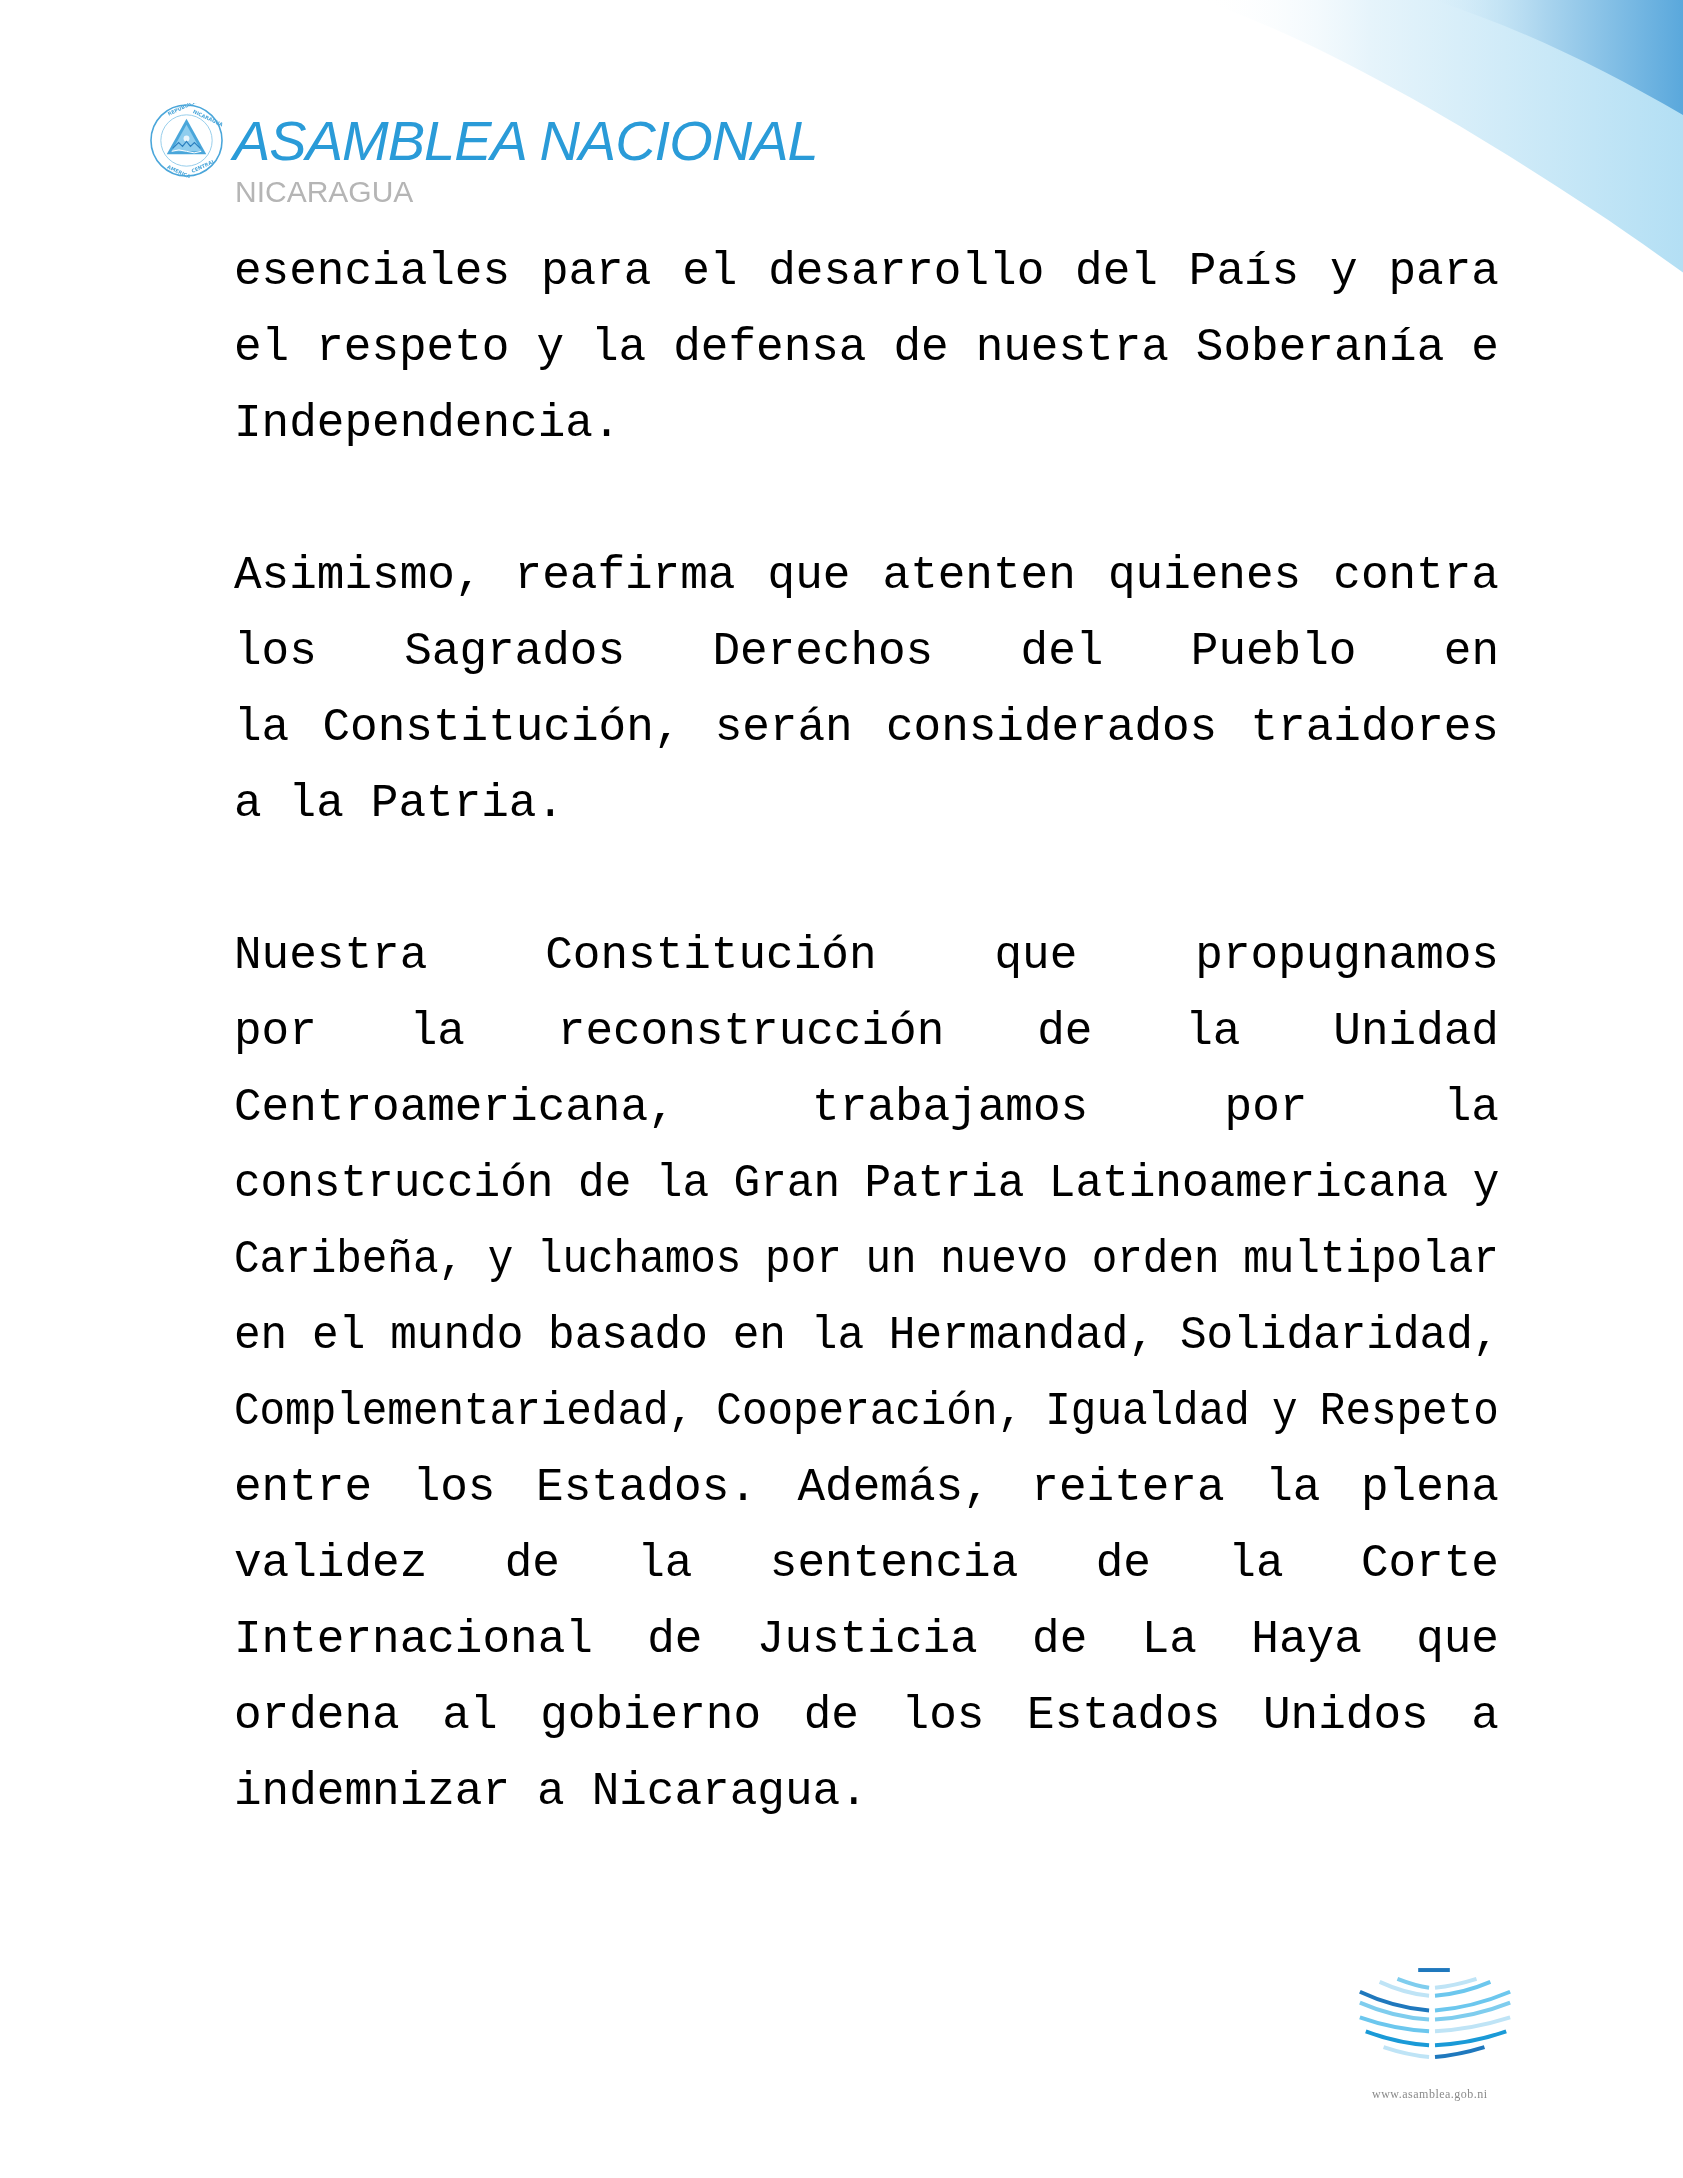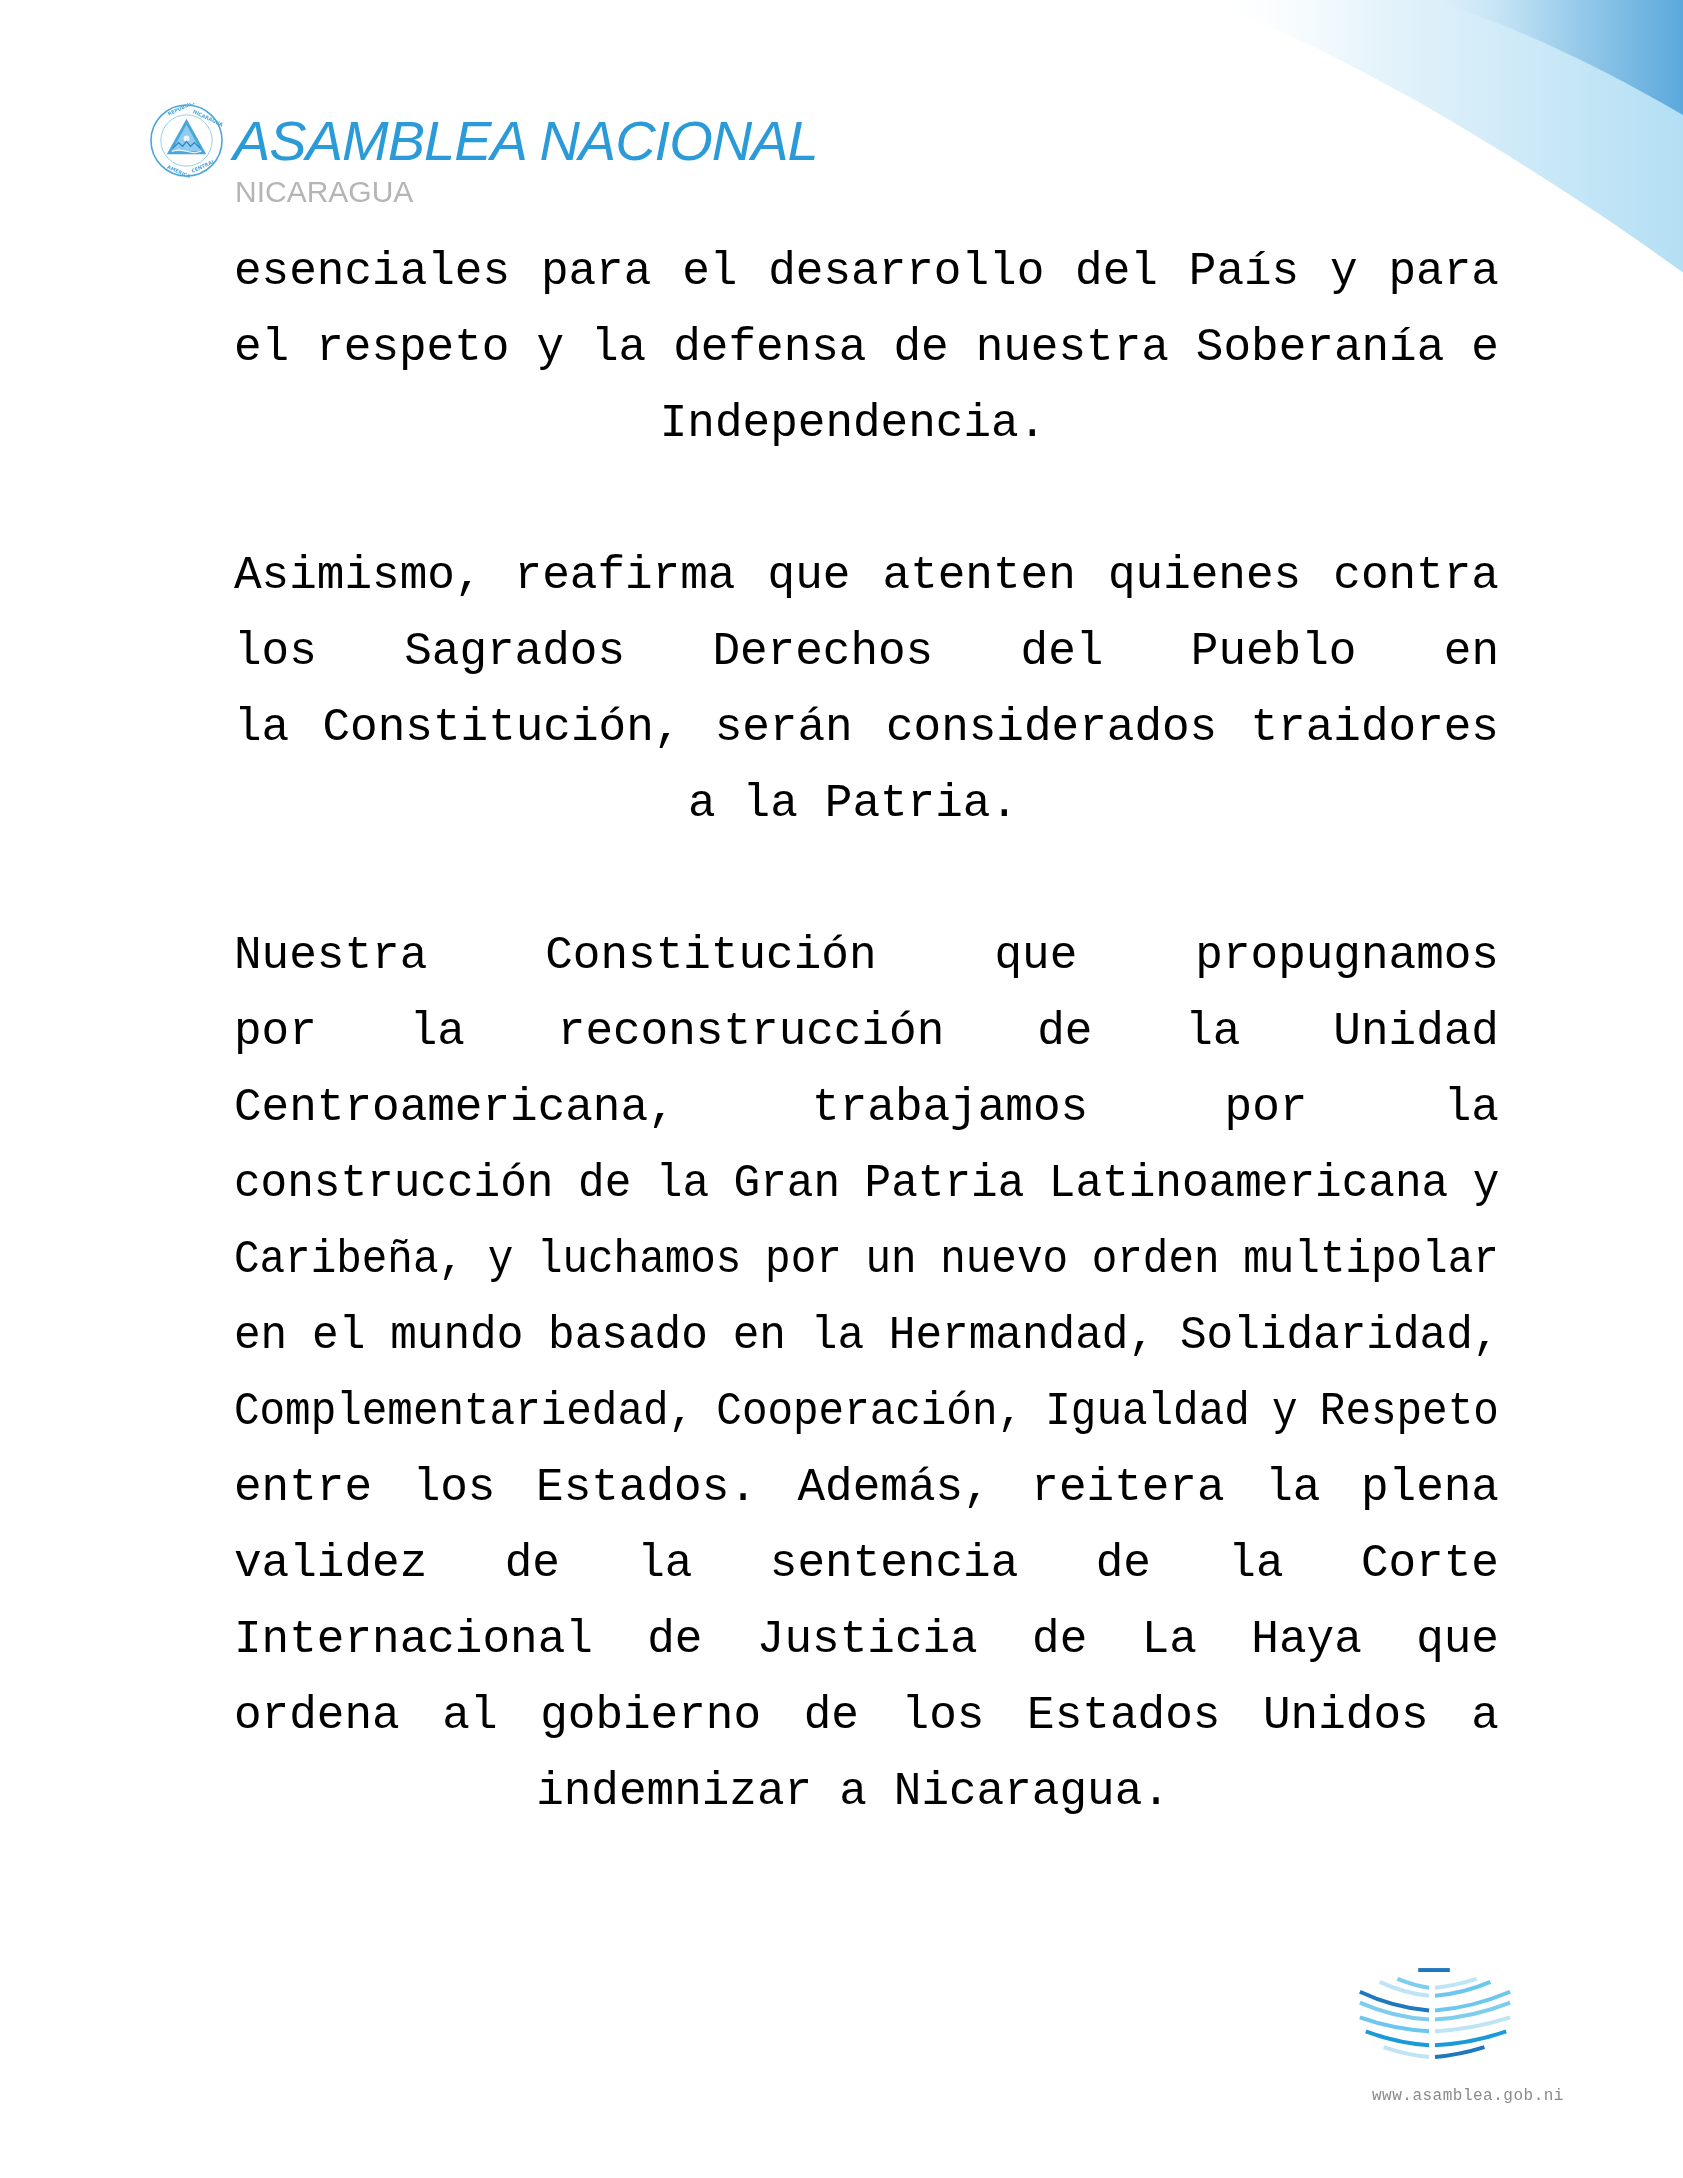--- a/index.html
+++ b/index.html
@@ -22,27 +22,27 @@
     .body-text {
       position: absolute; left: 234px; top: 234px; width: 1265px;
       font-family: "Liberation Mono", monospace; font-weight: normal;
       font-size: 46px; color: #000;
     }
     .line {
       height: 76px; line-height: 76px; white-space: nowrap;
       display: flex; justify-content: space-between; align-items: baseline;
       transform-origin: left center;
     }
-    .line.last { justify-content: center; }
+    .line.last { justify-content: flex-start; }
     .line.last .w { margin-right: 27px; }
     .blank { height: 76px; }
     .footer-logo { position: absolute; left: 1348px; top: 1962px; width: 174px; height: 109px; }
     .footer-url {
       position: absolute; left: 1372px; top: 2087px;
-      font-family: Liberation Mono, monospace; font-size: 16px; letter-spacing: 0.5px;
+      font-family: Liberation Serif, serif; font-size: 12px; letter-spacing: 0.5px;
       white-space: nowrap;
     }
   </style>
 </head>
 <body>
 
 <svg class="swoosh" viewBox="0 0 1700 320" preserveAspectRatio="none">
   <defs>
     <linearGradient id="gLight" x1="0" y1="0" x2="1" y2="0">
       <stop offset="0" stop-color="#ffffff" stop-opacity="0"></stop>

